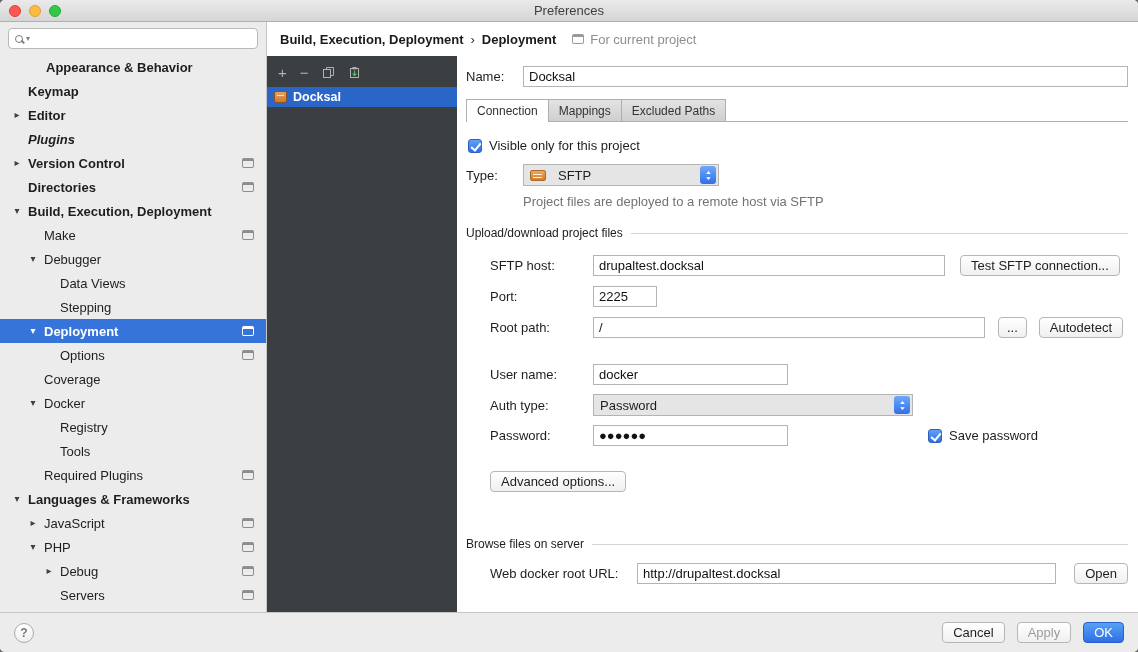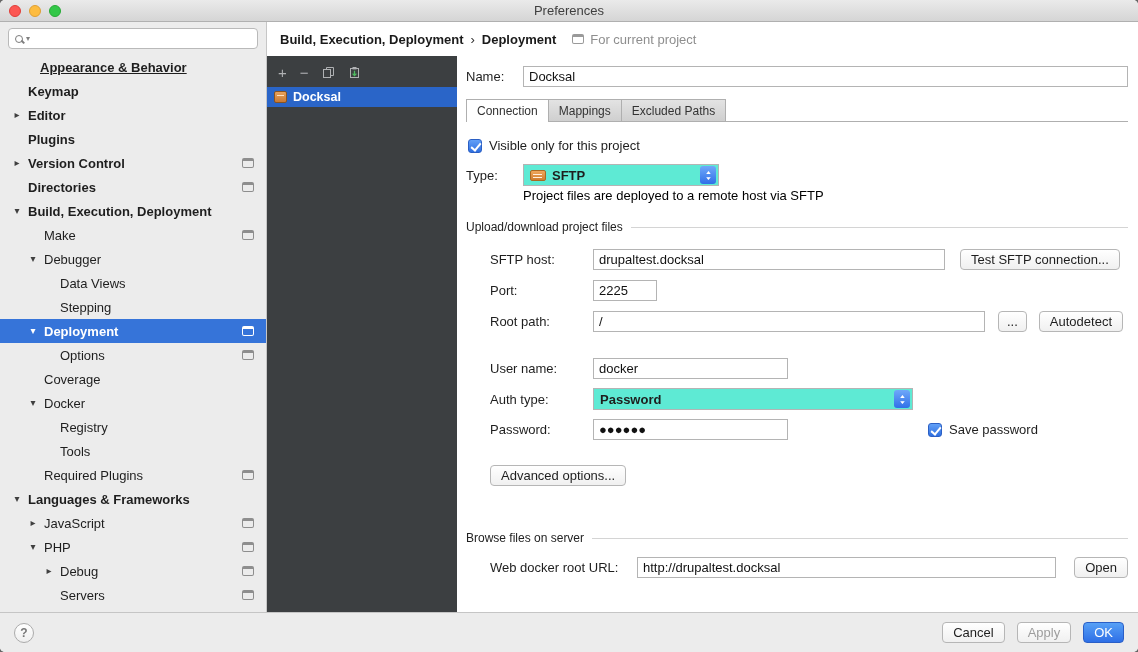--- a/index.html
+++ b/index.html
@@ -65,21 +65,21 @@
   .lbl-name { flex:0 0 57px; width:57px; }
   .lbl-type { flex:0 0 57px; width:57px; }
   .sec-lbl  { flex:0 0 103px; width:103px; }
   .web-lbl  { flex:0 0 147px; width:147px; }
   .sec-row { padding-left:24px; }
   .tabs { margin-top:12px; display:flex; align-items:flex-end; border-bottom:1px solid #AFAFAF; }
   .tab { font-size:12px; padding:4px 10px 3px; border:1px solid #AFAFAF; border-bottom:none; background:linear-gradient(#E3E3E3,#CFCFCF); color:#333; margin-right:-1px; position:relative; cursor:default; }
   .tab.selected { background:#fff; z-index:2; margin-bottom:-1px; padding-bottom:4px; }
   .row-visible { margin-top:16px; padding-left:2px; gap:7px; }
   .row-type { margin-top:11px; }
-  .help-text { margin-top:2px; padding-left:57px; color:#000000; font-size:13px; }
+  .help-text { margin-top:8px; padding-left:57px; color:#737373; font-size:13px; }
   .section-head { display:flex; align-items:center; }
   .section-head .txt { font-size:12px; color:#222; white-space:nowrap; }
   .section-head .line { flex:1; height:1px; background:#D4D4D4; margin-left:8px; }
   .sec-upload { margin-top:17px; }
   .sec-browse { margin-top:45px; }
   .row-sftp { margin-top:15px; }
   .row-port { margin-top:10px; }
   .row-root { margin-top:10px; }
   .row-user { margin-top:26px; }
   .row-auth { margin-top:9px; }
@@ -90,21 +90,21 @@
   .w64 { width:64px; } .w420 { width:420px; }
   .ml12 { margin-left:12px; } .ml13 { margin-left:13px; } .ml15 { margin-left:15px; }
   .ml18 { margin-left:18px; } .ml140 { margin-left:140px; }
   .cb-label { margin-left:7px; }
 
   
   .cb { width:14px; height:14px; border-radius:3px; position:relative; display:inline-block; flex:0 0 14px; background:linear-gradient(#62A0F7,#2F6FE0); border:1px solid #2B5FC4; }
   .cb::after { content:''; position:absolute; left:4px; top:1px; width:4px; height:8px; border:solid #fff; border-width:0 2px 2px 0; transform:rotate(40deg); }
 
   
-  .dropdown { height:22px; border:1px solid #B4B4B4; background:#5eead4; display:flex; align-items:center; padding:0 2px 0 6px; gap:6px;font-weight:bold; }
+  .dropdown { height:22px; border:1px solid #B4B4B4; background:#e5e5e5; display:flex; align-items:center; padding:0 2px 0 6px; gap:12px; }
   .type-dd { width:196px; }
   .w320 { width:320px; }
   .dd-text { flex:1; white-space:nowrap; overflow:hidden; }
   .stepper { flex:0 0 16px; width:16px; height:18px; border-radius:3px; background:linear-gradient(#6FA8F9,#3070E8); color:#fff; display:flex; flex-direction:column; align-items:center; justify-content:center; line-height:1; gap:1px; }
   .stepper span { font-size:5px; transform:scaleX(1.5); }
   .sftp-mini { width:16px; height:11px; flex:0 0 16px; background:linear-gradient(#EFA75C,#D07E2F); border:1px solid #A96A22; border-radius:2px; position:relative; }
   .sftp-mini::after { content:''; position:absolute; left:2px; top:3px; width:9px; height:1px; background:#FFF0DD; box-shadow:0 3px 0 #FFF0DD; }
 
   
   .btn { height:21px; background:linear-gradient(#FFFFFF,#F0F0F0); border:1px solid #B6B6B6; border-radius:4px; font-family:"Liberation Sans",sans-serif; font-size:13px; color:#1E1E1E; padding:0 10px; cursor:default; }
@@ -131,33 +131,33 @@
   <div class="main">
 
     <aside class="sidebar">
       <div class="search-wrap">
         <div class="search-box">
           <span class="mag-icon"></span>
           <span class="search-caret">▾</span>
         </div>
       </div>
       <div class="tree" id="sidebar-tree">
-          <div class="tree-row bold" style="padding-left: 18px; text-decoration: underline;">
+          <div class="tree-row bold" style="padding-left: 24px;">
             <span class="tree-arrow"></span>
             <span class="tree-label">Appearance &amp; Behavior</span>
           </div>
           <div class="tree-row bold" style="padding-left: 6px;">
             <span class="tree-arrow"></span>
             <span class="tree-label">Keymap</span>
           </div>
           <div class="tree-row bold" style="padding-left: 6px;">
             <span class="tree-arrow">▸</span>
             <span class="tree-label">Editor</span>
           </div>
-          <div class="tree-row bold" style="padding-left: 6px;">
+          <div class="tree-row bold" style="padding-left: 6px; font-style: italic;">
             <span class="tree-arrow"></span>
             <span class="tree-label">Plugins</span>
           </div>
           <div class="tree-row bold" style="padding-left: 6px;">
             <span class="tree-arrow">▸</span>
             <span class="tree-label">Version Control</span>
             <span class="proj-icon"></span>
           </div>
           <div class="tree-row bold" style="padding-left: 6px;">
             <span class="tree-arrow"></span>

